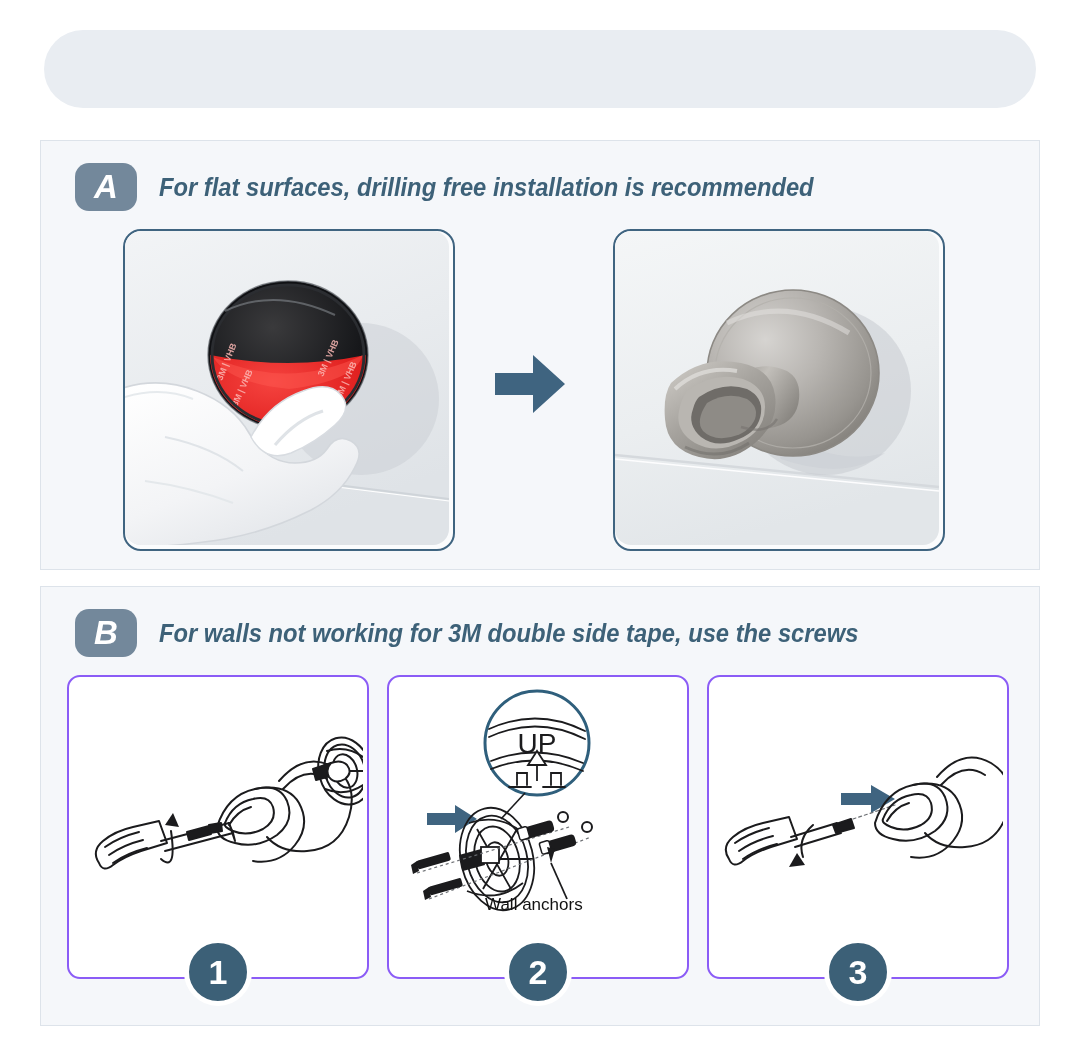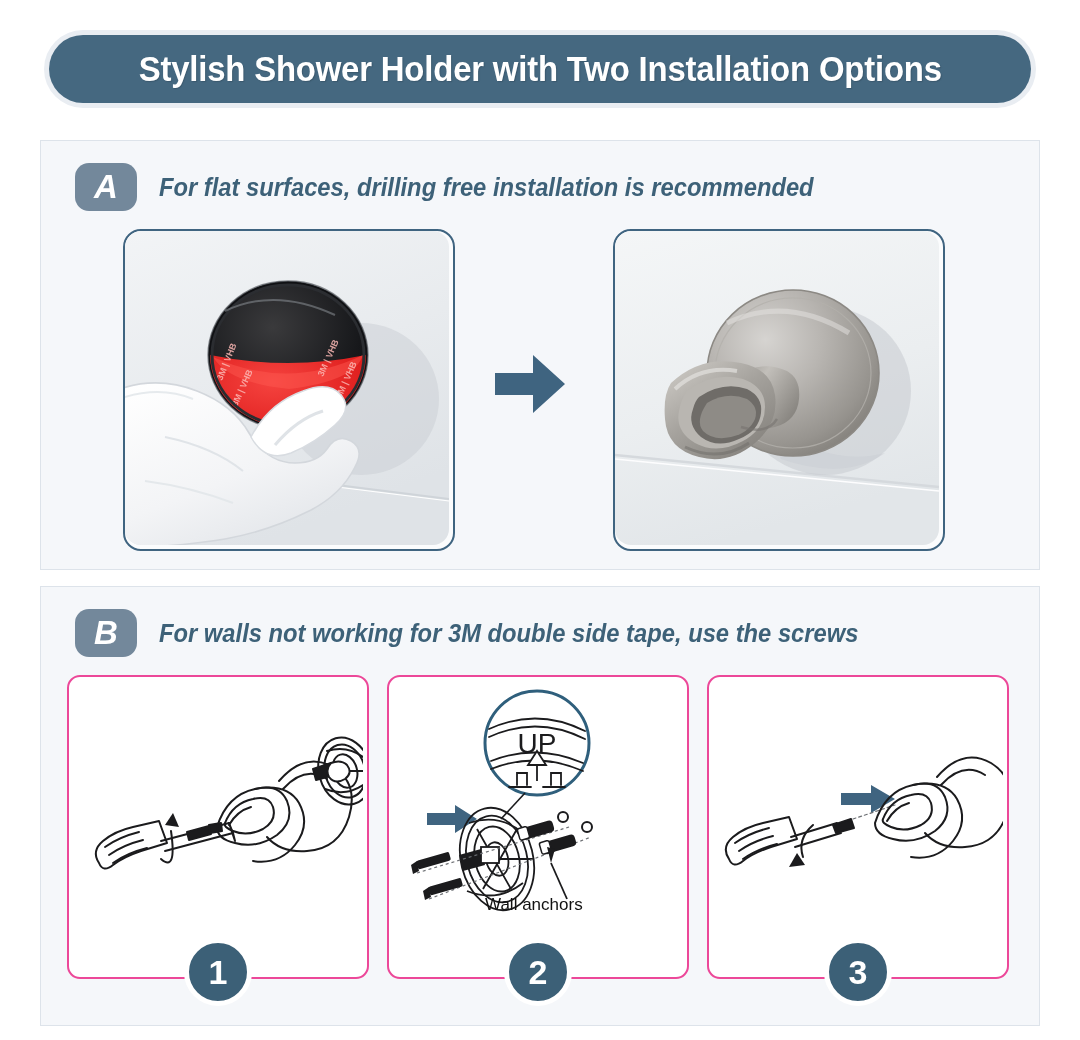--- a/index.html
+++ b/index.html
@@ -116,21 +116,21 @@
     width: 74px;
     height: 62px;
   }
 
   
   .step-card {
     position: absolute;
     top: 88px;
     width: 298px;
     height: 300px;
-    border: 2px solid #ec4899;
+    border: 2px solid #8b5cf6;
     border-radius: 13px;
     background: #ffffff;
     overflow: visible;
   }
   #step-card-1 { left: 26px; }
   #step-card-2 { left: 346px; }
   #step-card-3 { left: 666px; }
 
   .step-art {
     position: absolute;
@@ -164,23 +164,20 @@
     color: #111111;
     white-space: nowrap;
   }
   svg { display: block; }
 </style>
 </head>
 <body>
 
 <div class="title-wrap">
   <div class="title-ring"></div>
-  <div class="title-banner">
-    <span class="title-text">Stylish Shower Holder with Two Installation Options</span>
-  </div>
 </div>
 
 <div class="section" id="section-a">
 
   <div class="section-head">
     <div class="badge-letter">A</div>
     <div class="section-caption">For flat surfaces, drilling free installation is recommended</div>
   </div>
 
   <div class="photo-card" id="photo-card-adhesive">

